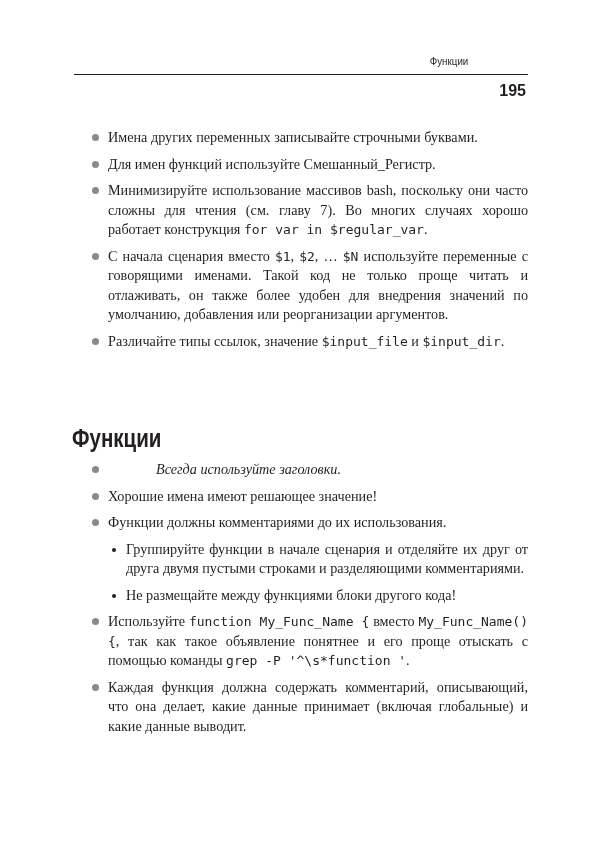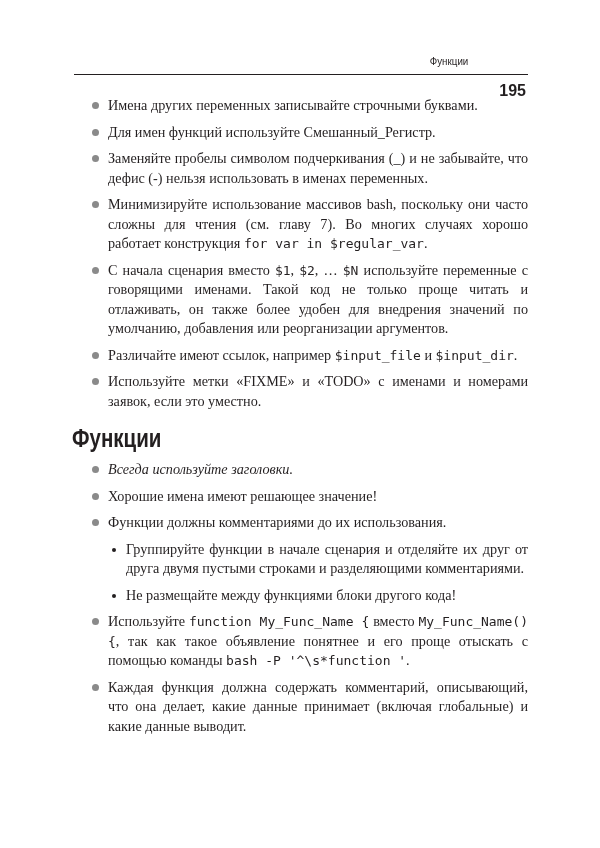--- a/index.html
+++ b/index.html
@@ -13,45 +13,43 @@
                   font-weight: bold; font-size: 16px; margin-top: 32px; }
   ul { list-style: none; margin: 0; padding: 0; }
   .list { position: absolute; left: 90px; width: 438px; }
   .list li { position: relative; padding-left: 18px; font-size: 14.2px; line-height: 19.5px;
              margin-bottom: 7px; text-align: justify; }
   .list li .bullet { position: absolute; left: 2px; top: 6px; width: 7px; height: 7px;
                      border-radius: 50%; background: #8a8a8a; }
   .list li.sub { padding-left: 36px; margin-bottom: 7px; }
   .list li.sub .bullet { left: 22px; top: 8px; width: 4px; height: 4px; background: #231f20; }
   code { font-family: "DejaVu Sans Mono", "Liberation Mono", monospace; font-size: 13px; }
-  .italic { font-style: italic; }
+  .italic { font-style: italic; margin-left: 48px; }
   h2 { position: absolute; left: 72px; top: 424px; margin: 0; font-family: "Liberation Sans", sans-serif;
        font-weight: bold; font-size: 25px; transform: scaleX(0.82); transform-origin: left; }
 </style>
 </head>
 <body>
 
 <div class="header">
   <span class="section">Функции</span>
   <span class="page">195</span>
 </div>
 
-<ul class="list" id="list1" style="top:96px;">
+<ul class="list" id="list1" style="top:128px;">
     <li><span class="bullet"></span><span>Имена других переменных записывайте строчными буквами.</span></li>
     <li><span class="bullet"></span><span>Для имен функций используйте Смешанный_Регистр.</span></li>
-    <li><span class="bullet"></span><span>Заменяйте пробелы символом подчеркивания (_) и не забывайте, что дефис (-) нельзя использовать в именах переменных.</span></li>
     <li><span class="bullet"></span><span>Минимизируйте использование массивов bash, поскольку они часто сложны для чтения (см. главу 7). Во многих случаях хорошо работает конструкция </span><code>for var in $regular_var</code><span>.</span></li>
     <li><span class="bullet"></span><span>С начала сценария вместо </span><code>$1</code><span>, </span><code>$2</code><span>, … </span><code>$N</code><span> используйте переменные с говорящими именами. Такой код не только проще читать и отлаживать, он также более удобен для внедрения значений по умолчанию, добавления или реорганизации аргументов.</span></li>
-    <li><span class="bullet"></span><span>Различайте имеют ссылок, например </span><code>$input_file</code><span> и </span><code>$input_dir</code><span>.</span></li>
-    <li><span class="bullet"></span><span>Используйте метки «FIXME» и «TODO» с именами и номерами заявок, если это уместно.</span></li>
+    <li><span class="bullet"></span><span>Различайте типы ссылок, значение </span><code>$input_file</code><span> и </span><code>$input_dir</code><span>.</span></li>
   </ul>
 
 <h2>Функции</h2>
 
 <ul class="list" id="list2" style="top:460px;">
     <li><span class="bullet"></span><span class="italic">Всегда используйте заголовки.</span></li>
     <li><span class="bullet"></span><span>Хорошие имена имеют решающее значение!</span></li>
     <li><span class="bullet"></span><span>Функции должны комментариями до их использования.</span></li>
     <li class="sub"><span class="bullet"></span><span>Группируйте функции в начале сценария и отделяйте их друг от друга двумя пустыми строками и разделяющими комментариями.</span></li>
     <li class="sub"><span class="bullet"></span><span>Не размещайте между функциями блоки другого кода!</span></li>
-    <li><span class="bullet"></span><span>Используйте </span><code>function My_Func_Name {</code><span> вместо </span><code>My_Func_Name() {</code><span>, так как такое объявление понятнее и его проще отыскать с помощью команды </span><code>bash -P '^\s*function '</code><span>.</span></li>
+    <li><span class="bullet"></span><span>Используйте </span><code>function My_Func_Name {</code><span> вместо </span><code>My_Func_Name() {</code><span>, так как такое объявление понятнее и его проще отыскать с помощью команды </span><code>grep -P '^\s*function '</code><span>.</span></li>
     <li><span class="bullet"></span><span>Каждая функция должна содержать комментарий, описывающий, что она делает, какие данные принимает (включая глобальные) и какие данные выводит.</span></li>
   </ul>
 
 </body></html>

